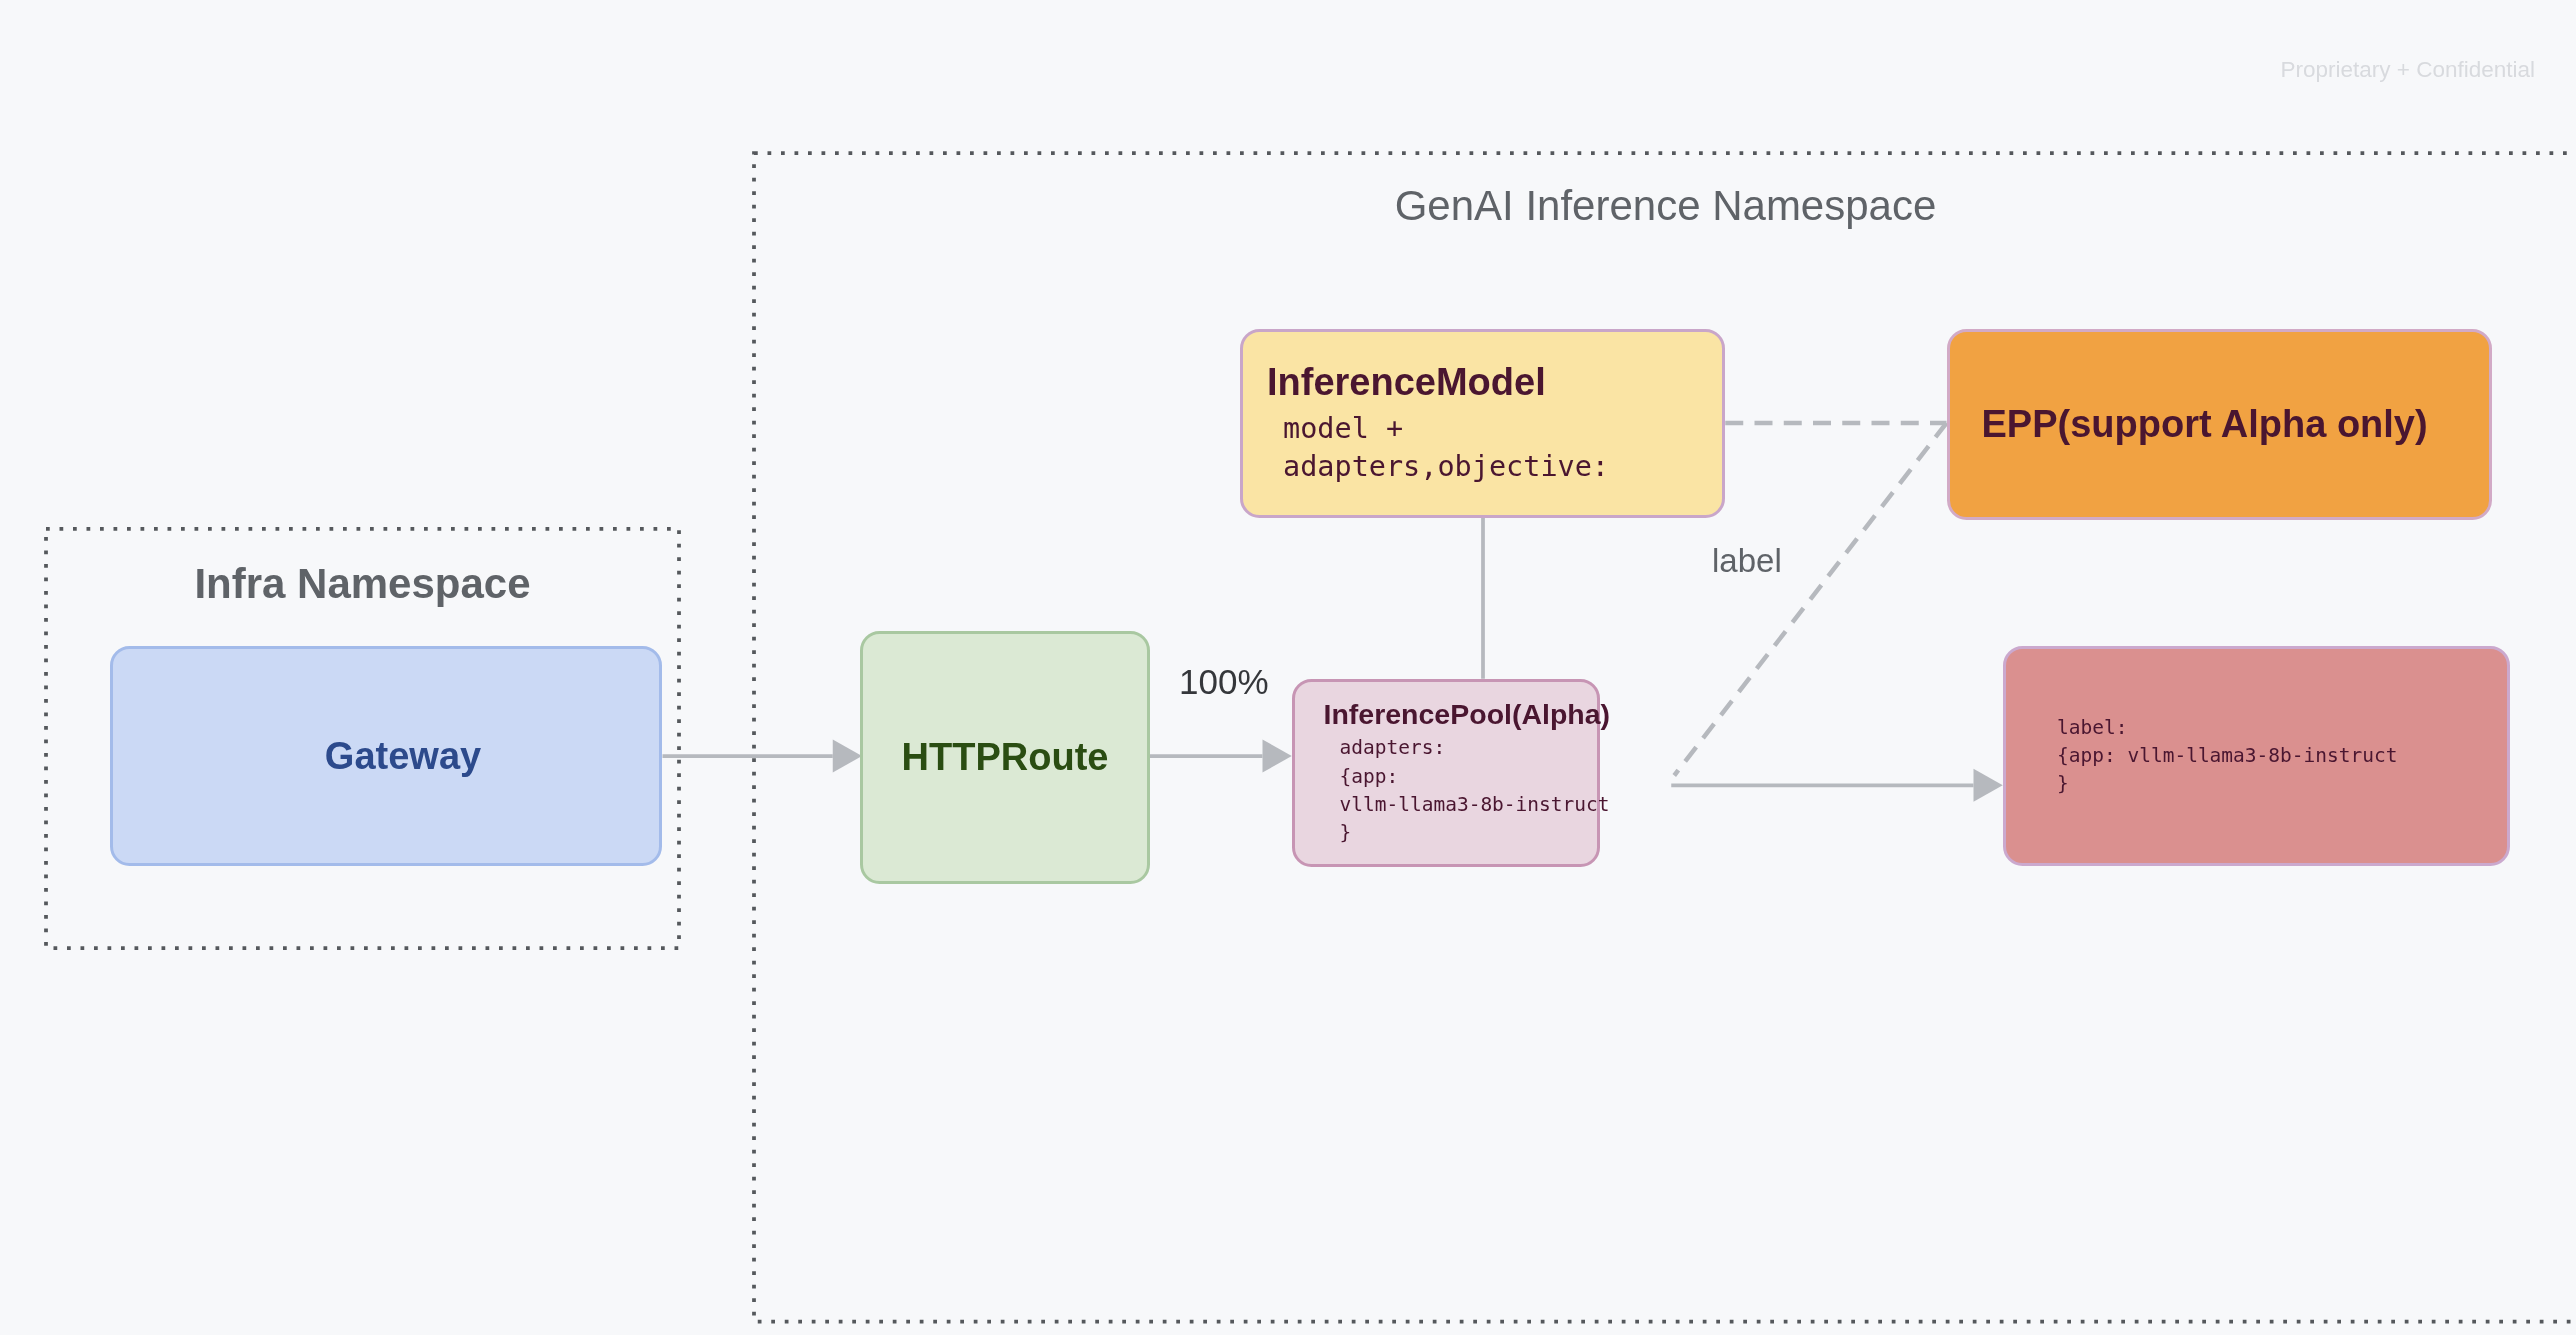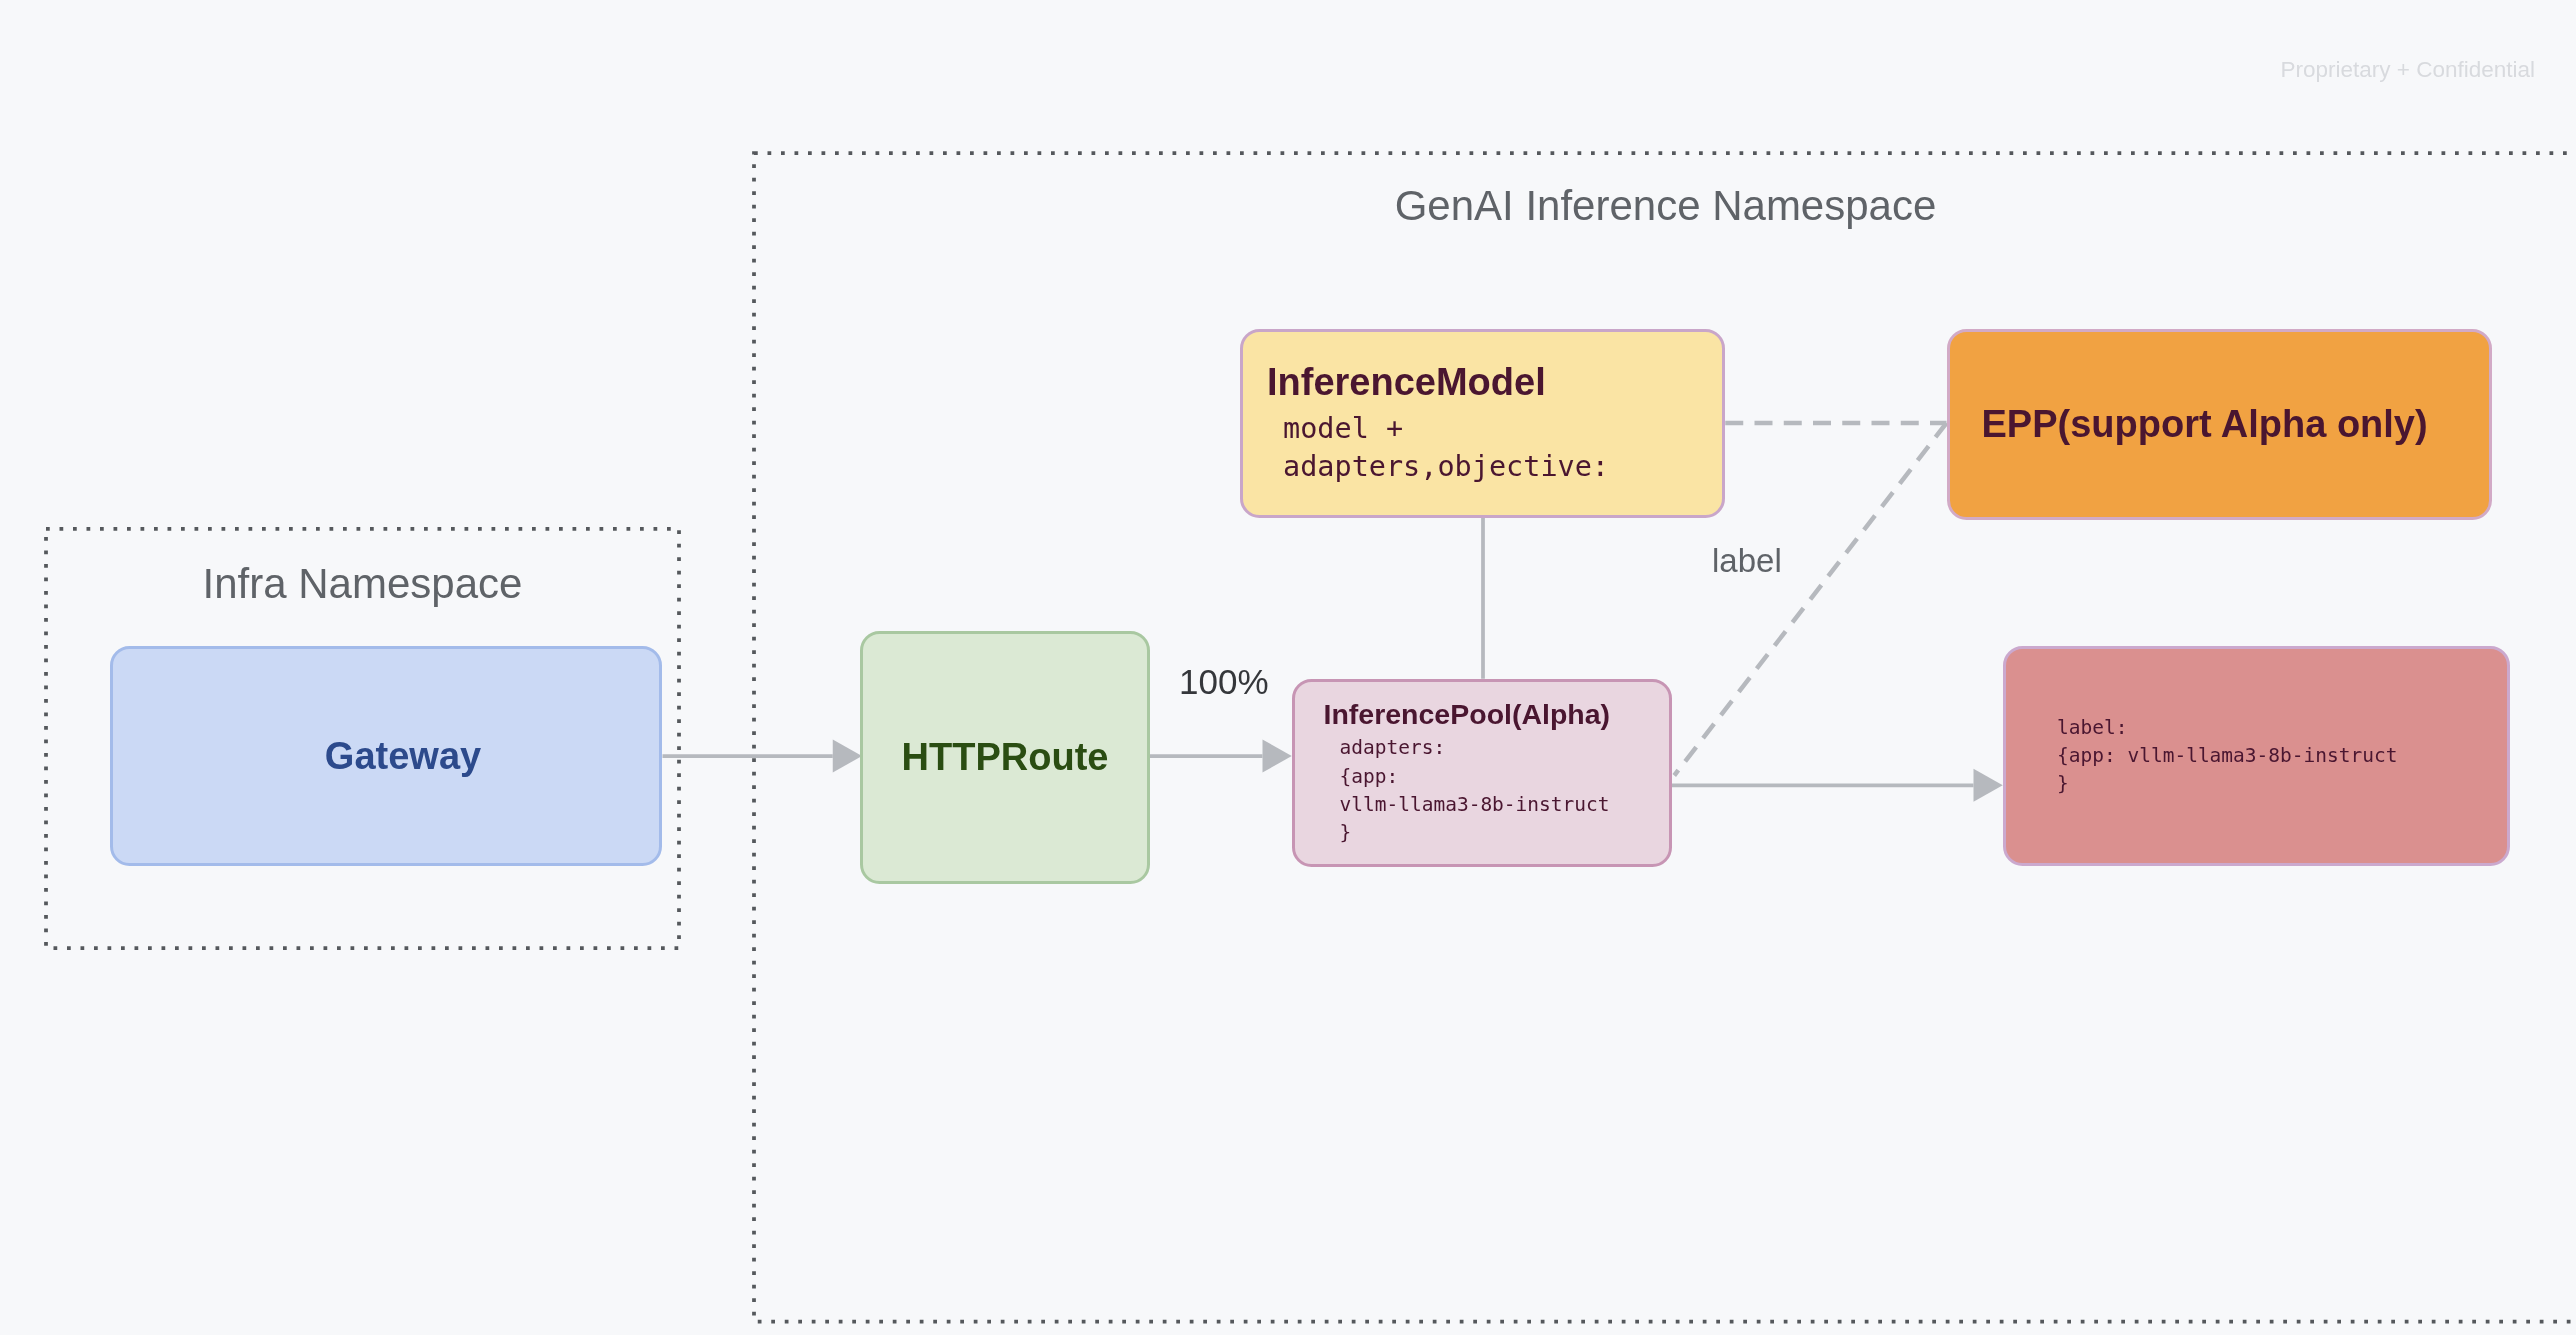--- a/index.html
+++ b/index.html
@@ -76,21 +76,21 @@
   .inference-model .code { font-size: 28.5px; line-height: 1.32; }
   
   .epp {
     left: 1947px; top: 329px; width: 545px; height: 191px;
     background: #f1a242; border: 3px solid #d2aac6;
     padding-left: 31.5px;
   }
   .epp .title { font-size: 38px; }
   
   .inference-pool {
-    left: 1292px; top: 679px; width: 380px; height: 188px;
+    left: 1292px; top: 679px; width: 308px; height: 188px;
     background: #e9d6e0; border: 3px solid #c795b4;
     padding: 0 28.5px;
   }
   .inference-pool .title { font-size: 28.5px; margin-bottom: 3px; }
   .inference-pool .code { font-size: 19.5px; line-height: 1.45; }
   
   .model-server-pods {
     left: 2003px; top: 646px; width: 507px; height: 220px;
     background: #da908f; border: 3px solid #cba9ce;
     padding: 0 35px;
@@ -158,21 +158,21 @@
     <line x1="1977" y1="690" x2="1977" y2="905" stroke="#b6b9be" stroke-width="5"></line>
 
     <line x1="2300" y1="564" x2="2595" y2="564" stroke="#b6b9be" stroke-width="6" stroke-dasharray="24 15"></line>
 
     <line x1="2595" y1="564" x2="2232" y2="1034" stroke="#b6b9be" stroke-width="6" stroke-dasharray="24 15"></line>
   </svg>
 
   <div class="confidential-note">Proprietary + Confidential</div>
 
   <div class="ns-title" style="left:754px; top:182px; width:1823px;">GenAI Inference Namespace</div>
-  <div class="ns-title" style="left:46px; top:560px; width:633px;">Infra Namespace</div>
+  <div class="ns-title" style="left:46px; top:560px; width:633px;font-weight:bold;">Infra Namespace</div>
 
   <div class="node gateway">
     <div class="title">Gateway</div>
   </div>
 
   <div class="node httproute">
     <div class="title">HTTPRoute</div>
   </div>
 
   <div class="node inference-model">

